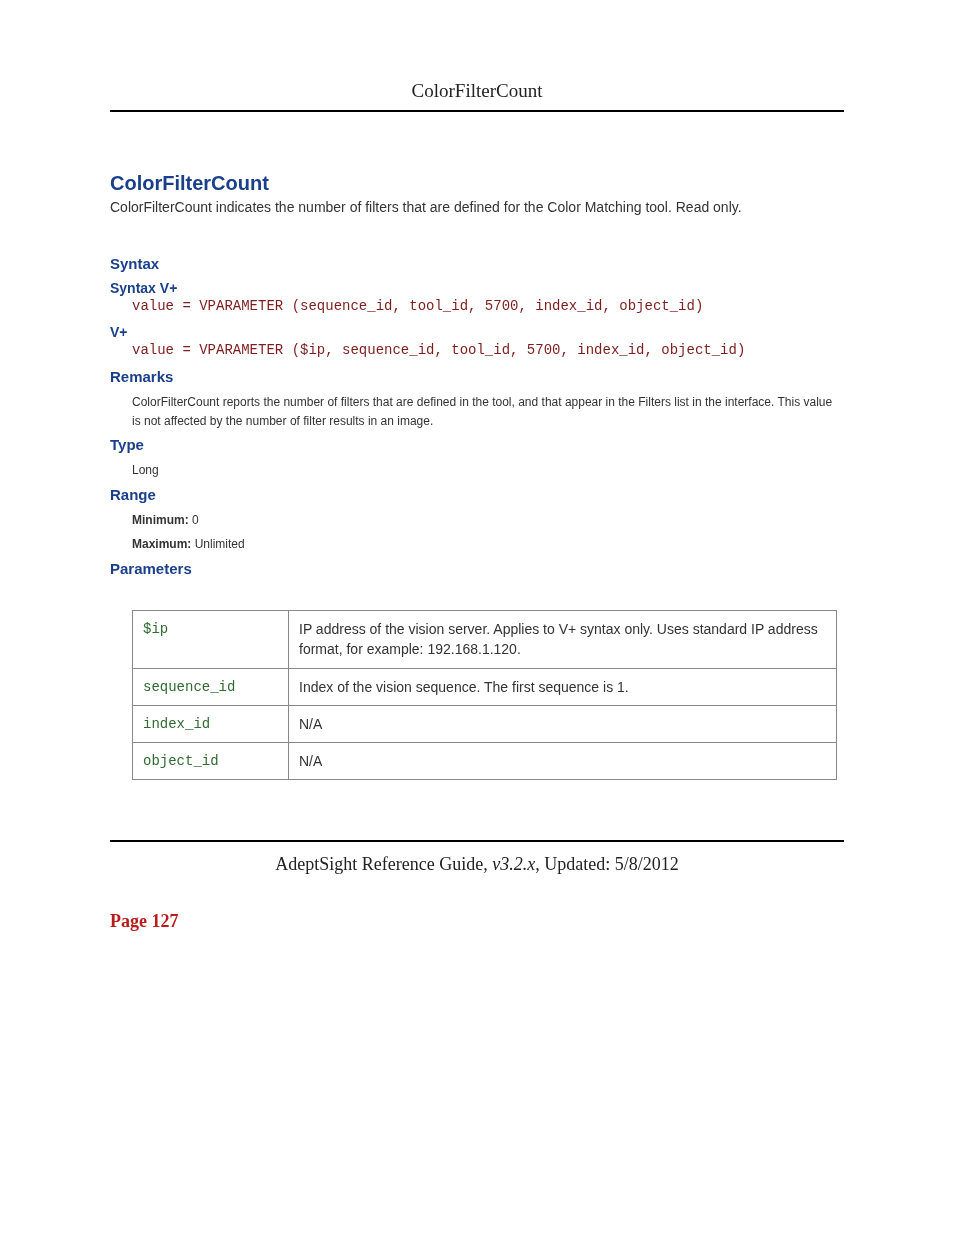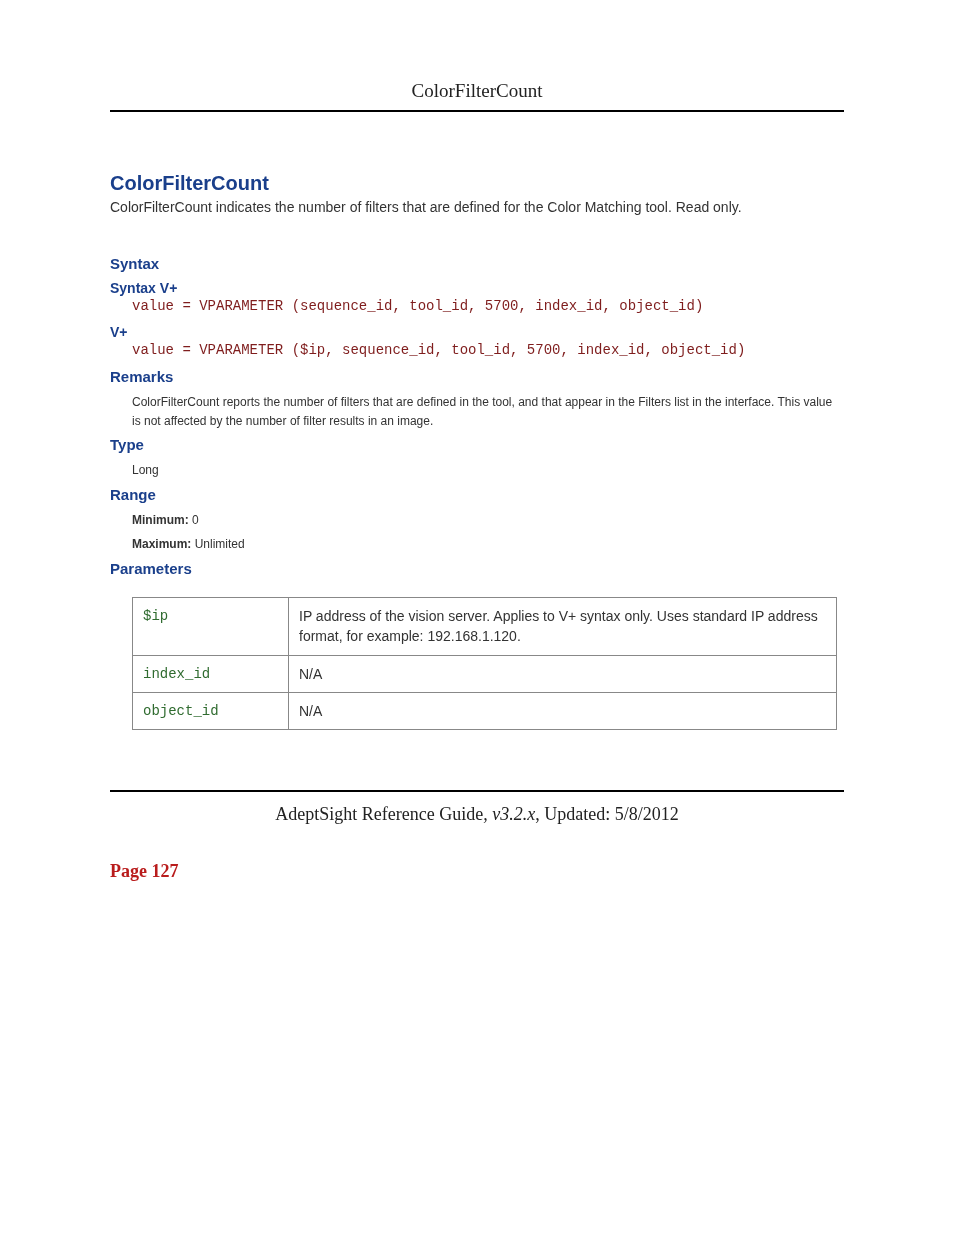--- a/index.html
+++ b/index.html
@@ -77,21 +77,21 @@
     margin-bottom: 6px;
     line-height: 1.55;
   }
   .kv-label {
     font-weight: bold;
   }
   table.params {
     border-collapse: collapse;
     width: 96%;
     margin-left: 22px;
-    margin-top: 20px;
+    margin-top: 33px;
   }
   table.params td {
     border: 1px solid #888;
     padding: 8px 10px;
     font-size: 14px;
     vertical-align: top;
     line-height: 1.45;
   }
   table.params td.name {
     width: 135px;
@@ -155,20 +155,24 @@
   </div>
 
   <div class="section-heading">Parameters</div>
   <table class="params">
     <tbody>
         <tr>
       <td class="name">$ip</td>
       <td>IP address of the vision server. Applies to V+ syntax only. Uses standard IP address format, for example: 192.168.1.120.</td>
     </tr>
     <tr>
+      <td class="name">sequence_id</td>
+      <td>Index of the vision sequence. The first sequence is 1.</td>
+    </tr>
+    <tr>
       <td class="name">index_id</td>
       <td>N/A</td>
     </tr>
     <tr>
       <td class="name">object_id</td>
       <td>N/A</td>
     </tr>
   </tbody>
     </table>
 

